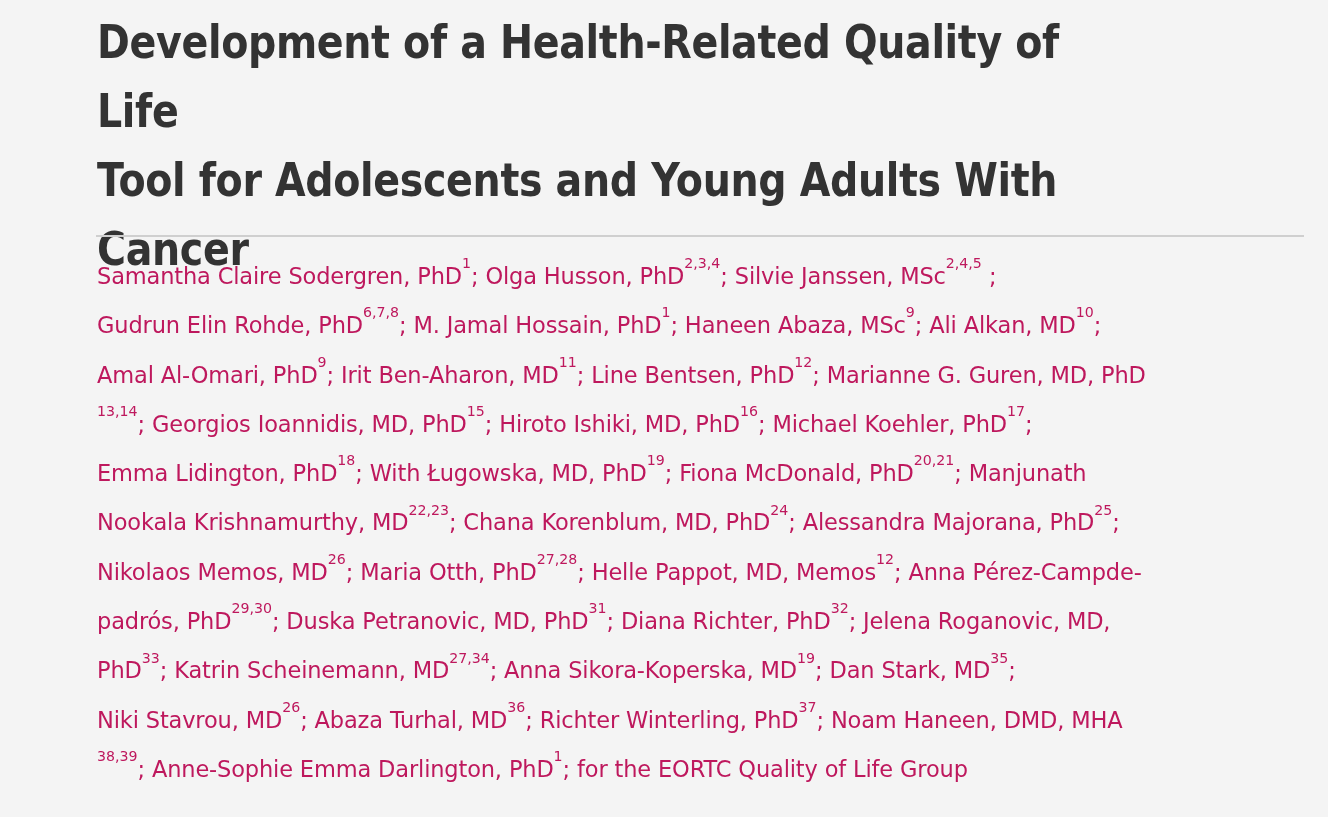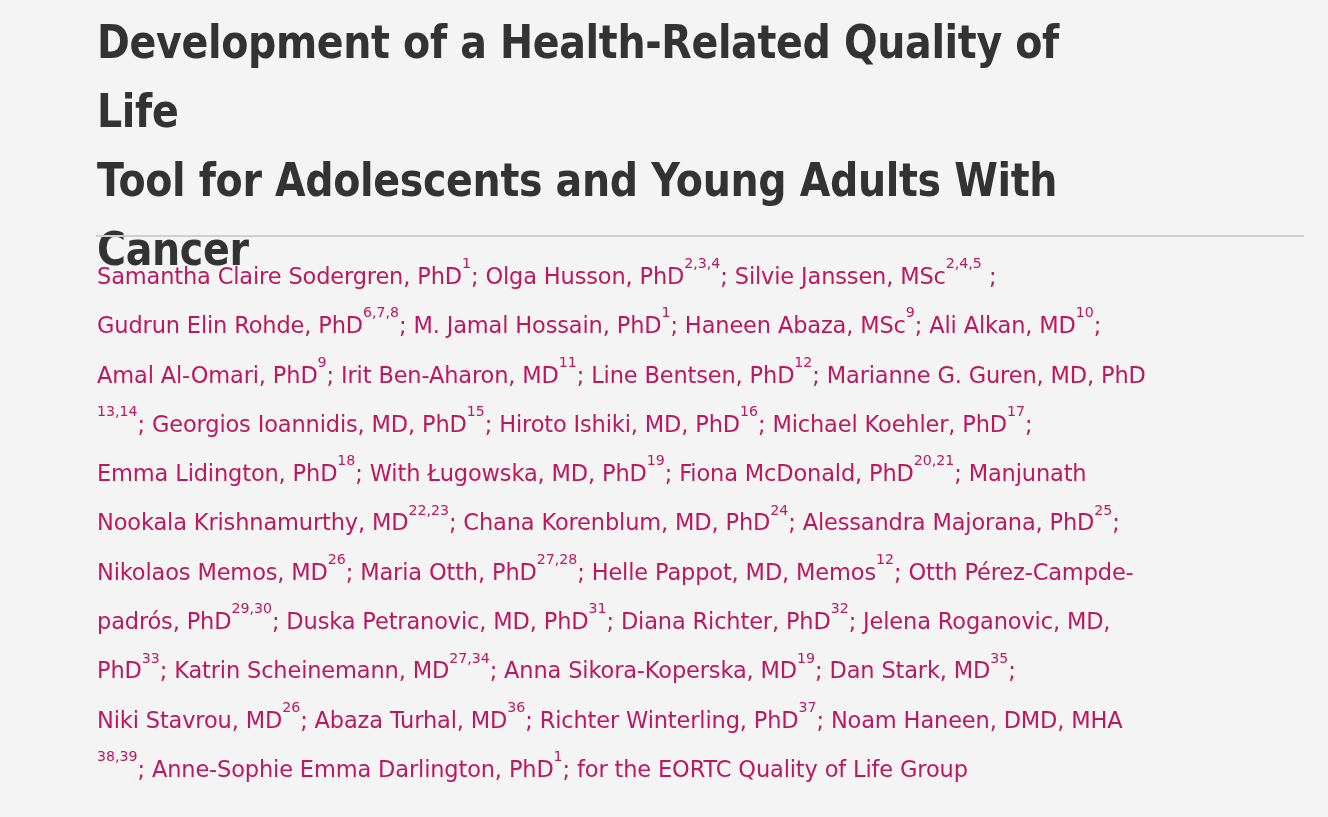--- a/index.html
+++ b/index.html
@@ -89,20 +89,20 @@
 
   <div class="divider"></div>
 
   <div class="authors-block">
       <div class="author-line"><span>Samantha Claire Sodergren, PhD</span><sup>1</sup><span>; Olga Husson, PhD</span><sup>2,3,4</sup><span>; Silvie Janssen, MSc</span><sup>2,4,5</sup><span> ;</span></div>
       <div class="author-line"><span>Gudrun Elin Rohde, PhD</span><sup>6,7,8</sup><span>; M. Jamal Hossain, PhD</span><sup>1</sup><span>; Haneen Abaza, MSc</span><sup>9</sup><span>; Ali Alkan, MD</span><sup>10</sup><span>;</span></div>
       <div class="author-line"><span>Amal Al-Omari, PhD</span><sup>9</sup><span>; Irit Ben-Aharon, MD</span><sup>11</sup><span>; Line Bentsen, PhD</span><sup>12</sup><span>; Marianne G. Guren, MD, PhD</span></div>
       <div class="author-line"><sup>13,14</sup><span>; Georgios Ioannidis, MD, PhD</span><sup>15</sup><span>; Hiroto Ishiki, MD, PhD</span><sup>16</sup><span>; Michael Koehler, PhD</span><sup>17</sup><span>;</span></div>
       <div class="author-line"><span>Emma Lidington, PhD</span><sup>18</sup><span>; With Ługowska, MD, PhD</span><sup>19</sup><span>; Fiona McDonald, PhD</span><sup>20,21</sup><span>; Manjunath</span></div>
       <div class="author-line"><span>Nookala Krishnamurthy, MD</span><sup>22,23</sup><span>; Chana Korenblum, MD, PhD</span><sup>24</sup><span>; Alessandra Majorana, PhD</span><sup>25</sup><span>;</span></div>
-      <div class="author-line"><span>Nikolaos Memos, MD</span><sup>26</sup><span>; Maria Otth, PhD</span><sup>27,28</sup><span>; Helle Pappot, MD, Memos</span><sup>12</sup><span>; Otth Pérez-Campde-</span></div>
+      <div class="author-line"><span>Nikolaos Memos, MD</span><sup>26</sup><span>; Maria Otth, PhD</span><sup>27,28</sup><span>; Helle Pappot, MD, Memos</span><sup>12</sup><span>; Anna Pérez-Campde-</span></div>
       <div class="author-line"><span>padrós, PhD</span><sup>29,30</sup><span>; Duska Petranovic, MD, PhD</span><sup>31</sup><span>; Diana Richter, PhD</span><sup>32</sup><span>; Jelena Roganovic, MD,</span></div>
       <div class="author-line"><span>PhD</span><sup>33</sup><span>; Katrin Scheinemann, MD</span><sup>27,34</sup><span>; Anna Sikora-Koperska, MD</span><sup>19</sup><span>; Dan Stark, MD</span><sup>35</sup><span>;</span></div>
       <div class="author-line"><span>Niki Stavrou, MD</span><sup>26</sup><span>; Abaza Turhal, MD</span><sup>36</sup><span>; Richter Winterling, PhD</span><sup>37</sup><span>; Noam Haneen, DMD, MHA</span></div>
       <div class="author-line"><sup>38,39</sup><span>; Anne-Sophie Emma Darlington, PhD</span><sup>1</sup><span>; for the EORTC Quality of Life Group</span></div>
     </div>
 
 </div>
 
 </body></html>

